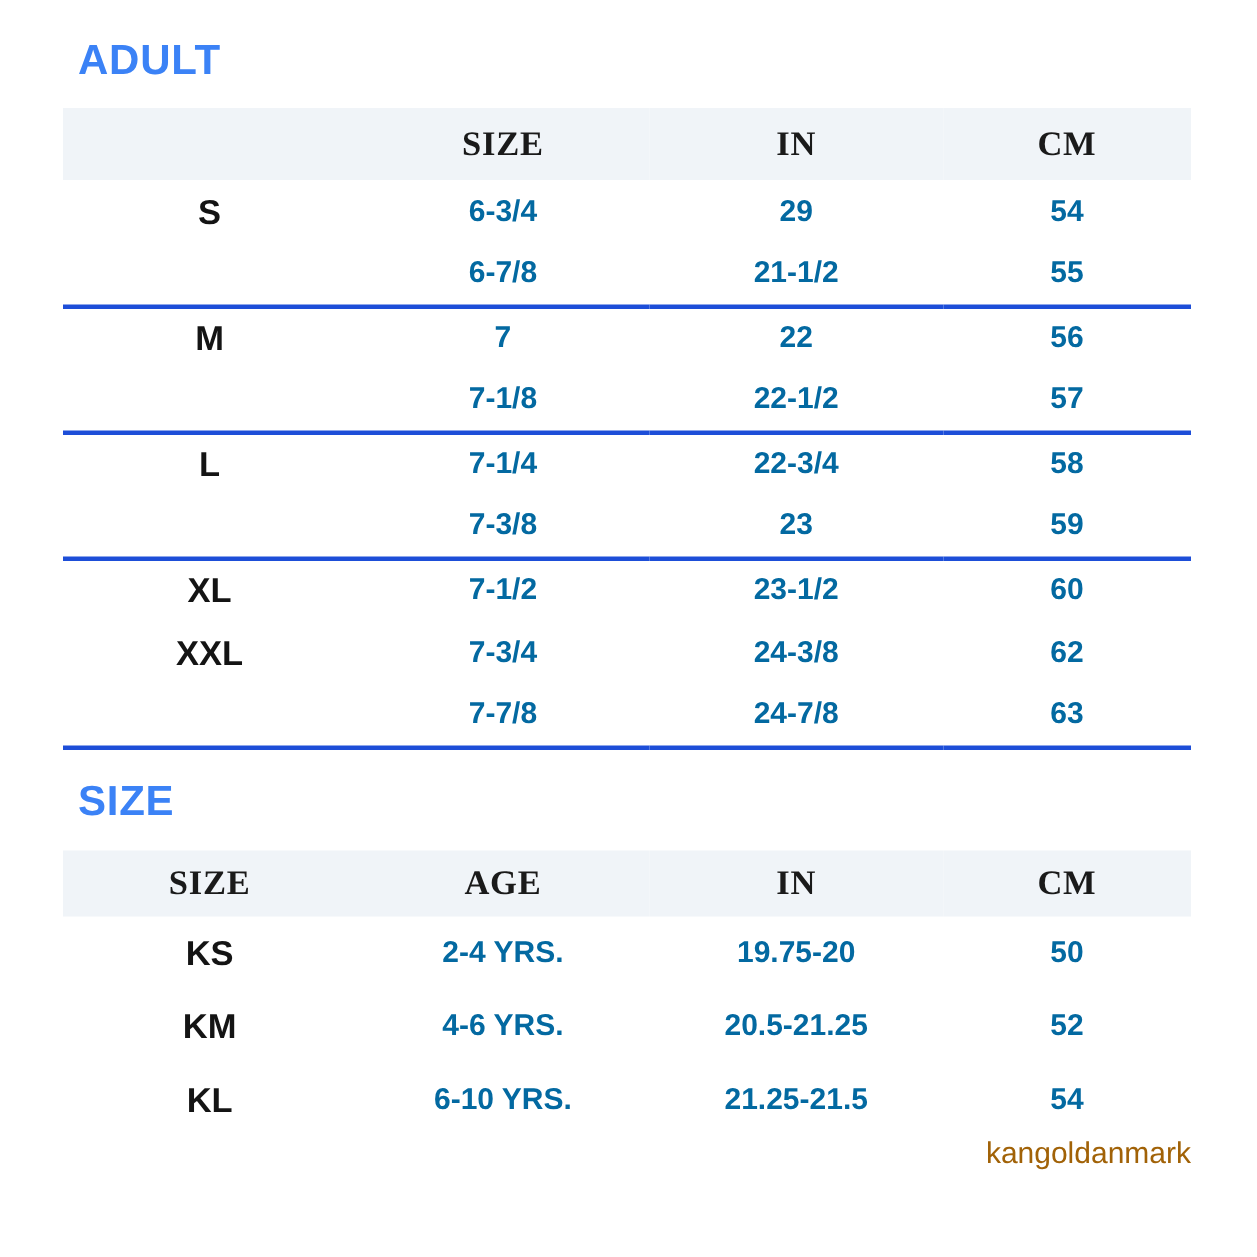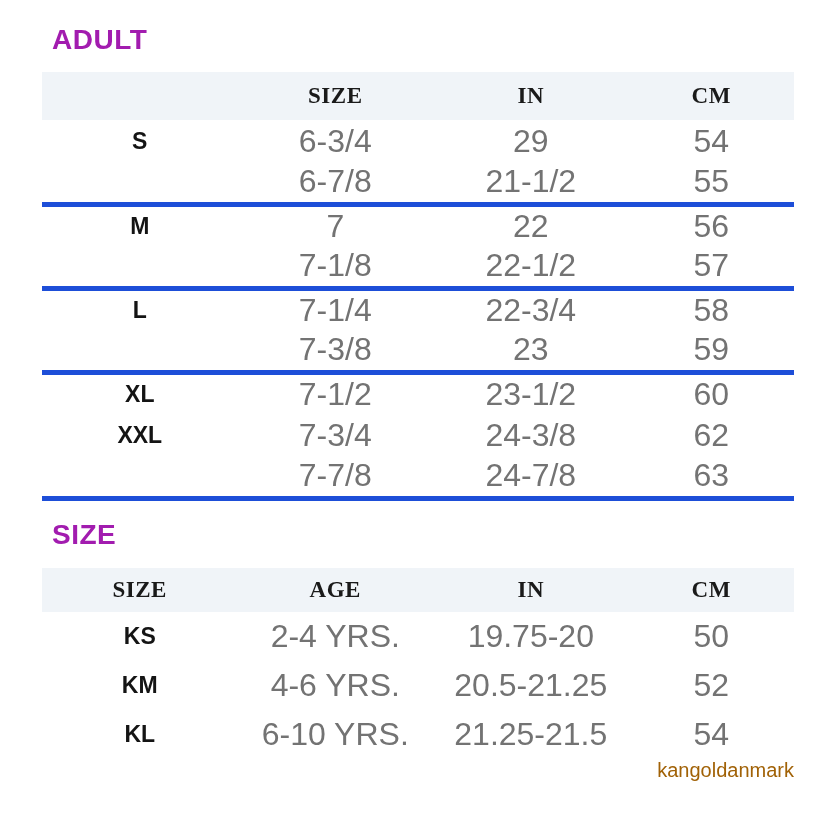--- a/index.html
+++ b/index.html
@@ -14,21 +14,21 @@
     overflow: hidden;
   }
 
   .section-title {
     margin: 26px 0 0 10px;
     height: 28px;
     font-size: 28px;
     line-height: 28px;
     font-weight: 800;
     letter-spacing: 0.5px;
-    color: #a21caf;
+    color: #3b82f6;
   }
 
   table.size-table {
     width: 752px;
     border-collapse: collapse;
     table-layout: fixed;
     text-align: center;
   }
 
   table.size-table col.c1 { width: 26%; }
@@ -49,34 +49,34 @@
     letter-spacing: 0.5px;
     color: #1a1a1a;
     padding: 0;
   }
 
   .adult-table tbody tr { height: 42px; }
   .kids-table  tbody tr { height: 49px; }
 
   td {
     padding: 0;
-    font-size: 32px;
-    font-weight: 400;
-    color: #737373;
+    font-size: 20px;
+    font-weight: 700;
+    color: #0369a1;
     vertical-align: middle;
   }
 
   td.row-label {
     font-size: 23px;
     font-weight: 700;
     color: #141414;
   }
 
   .adult-table tbody tr.group-end td {
-    border-bottom: 5px solid #1d4ed8;
+    border-bottom: 3px solid #1d4ed8;
   }
 
   .watermark {
     margin-top: 0px;
     height: 22px;
     text-align: right;
     font-size: 20px;
     line-height: 22px;
     font-weight: 400;
     color: #a16207;

